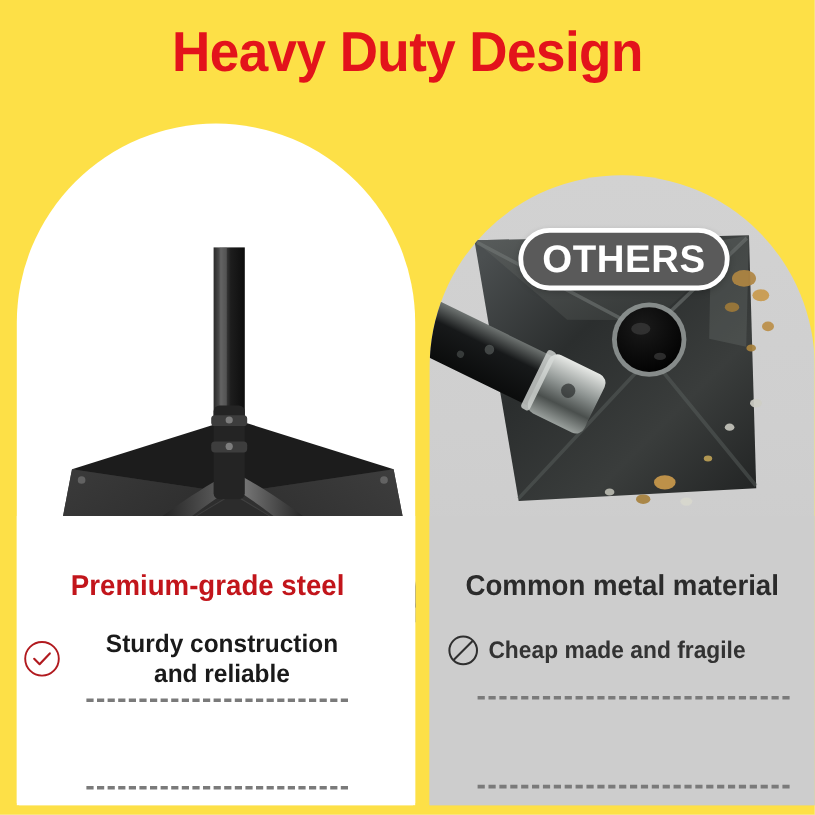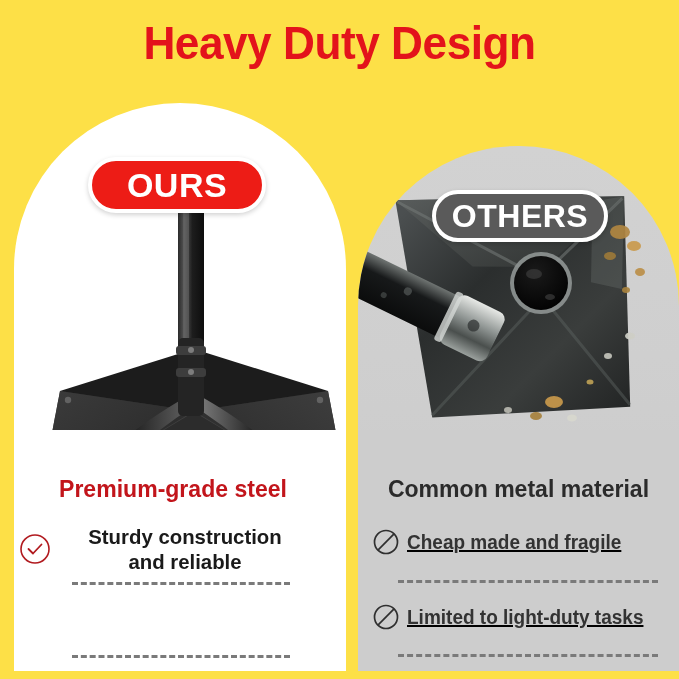--- a/index.html
+++ b/index.html
@@ -108,21 +108,21 @@
   .feat-l{width:300px;left:18px;align-items:center;}
   .feat-l .txt{
     color:#1a1a1a;font-size:21px;line-height:25px;
     text-align:center;flex:1;
     transform:scaleX(0.97);
   }
   .feat-l1{top:520px;height:58px;}
   .feat-l2{top:592px;height:58px;}
 
   
-  .feat-r{left:372px;width:300px;text-decoration:underline;}
+  .feat-r{left:372px;width:300px;}
   .feat-r .txt{
     color:#333333;font-size:20px;line-height:24px;
     margin-left:7px;white-space:nowrap;
     transform:scaleX(0.95);transform-origin:left center;
   }
   .feat-r1{top:525px;height:34px;}
   .feat-r2{top:600px;height:34px;}
 
   
   .dash{position:absolute;height:0;border-top:3px dashed #7a7a7a;}
@@ -266,23 +266,20 @@
         <ellipse cx="196" cy="252" rx="9" ry="6" fill="#c9994b"></ellipse>
         <ellipse cx="178" cy="266" rx="6" ry="4" fill="#a8823d"></ellipse>
         <ellipse cx="214" cy="268" rx="5" ry="3.5" fill="#d8d8cf"></ellipse>
         <ellipse cx="150" cy="260" rx="4" ry="3" fill="#b9b9b0"></ellipse>
         <ellipse cx="232" cy="232" rx="3.5" ry="2.5" fill="#bda055"></ellipse>
       </g>
     </svg>
   </div>
   <div class="panel-right-fill"></div>
 
-  <div class="badge badge-ours">
-    <span>OURS</span>
-  </div>
   <div class="badge badge-others">
     <span>OTHERS</span>
   </div>
 
   <div class="col-head head-left">Premium-grade steel</div>
   <div class="col-head head-right">Common metal material</div>
 
   <div class="feat feat-l feat-l1">
     <svg class="ico" width="34" height="34" viewBox="0 0 34 34">
       <circle cx="17" cy="17" r="14" fill="none" stroke="#b11a1f" stroke-width="1.6"></circle>
@@ -302,23 +299,16 @@
   <div class="feat feat-r feat-r1">
     <svg class="ico" width="28" height="28" viewBox="0 0 28 28">
       <circle cx="14" cy="14" r="11.5" fill="none" stroke="#2f2f2f" stroke-width="1.7"></circle>
       <line x1="6.2" y1="21.8" x2="21.8" y2="6.2" stroke="#2f2f2f" stroke-width="1.7"></line>
     </svg>
     <div class="txt">Cheap made and fragile</div>
   </div>
 
   <div class="dash dash-r1"></div>
 
-  <div class="feat feat-r feat-r2">
-    <svg class="ico" width="28" height="28" viewBox="0 0 28 28">
-      <circle cx="14" cy="14" r="11.5" fill="none" stroke="#2f2f2f" stroke-width="1.7"></circle>
-      <line x1="6.2" y1="21.8" x2="21.8" y2="6.2" stroke="#2f2f2f" stroke-width="1.7"></line>
-    </svg>
-    <div class="txt">Limited to light-duty tasks</div>
-  </div>
 
   <div class="dash dash-r2"></div>
 
 </div>
 
 </body></html>

